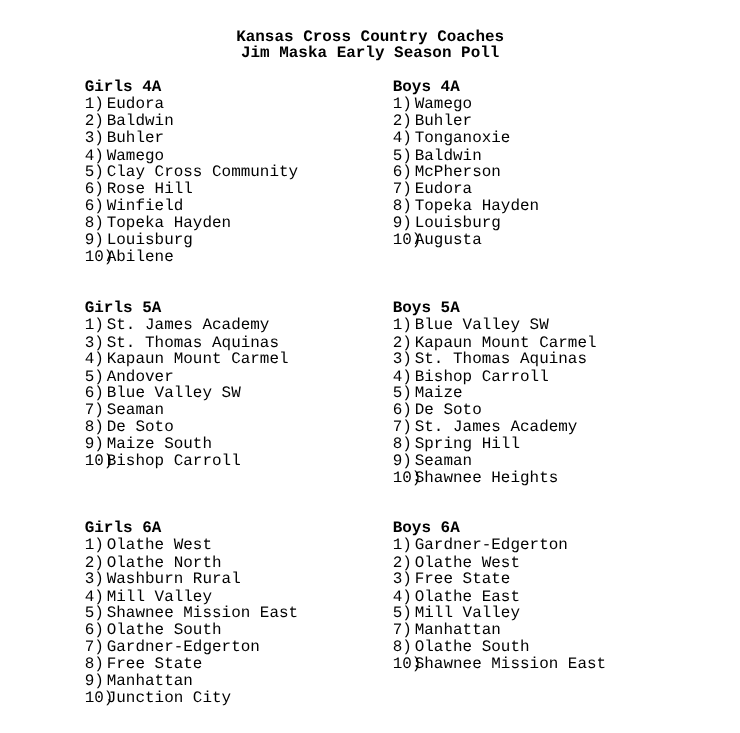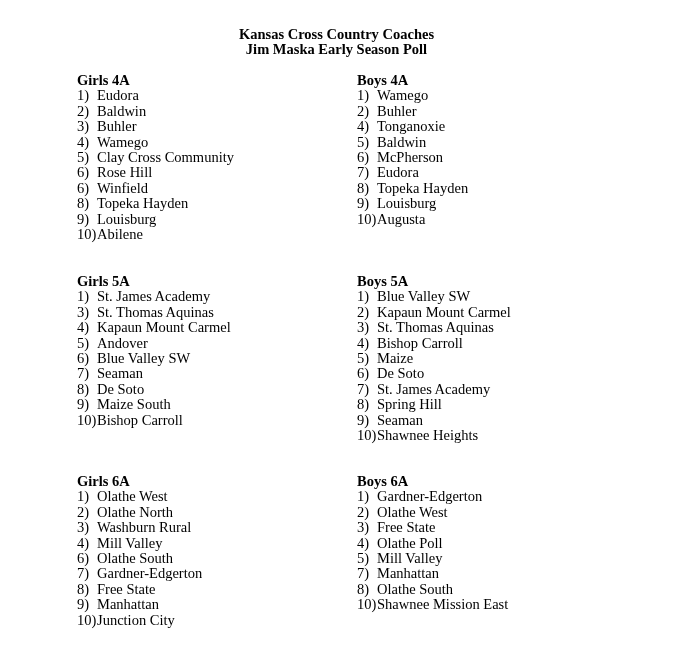--- a/index.html
+++ b/index.html
@@ -5,21 +5,21 @@
   html, body {
     margin: 0;
     padding: 0;
     background: #ffffff;
   }
   .page {
     position: relative;
     width: 673px;
     height: 666px;
     background: #ffffff;
-    font-family: Liberation Serif, serif;
+    font-family: Liberation Mono, monospace;
     font-size: 14.5px;
     line-height: 15.4px;
     color: #000000;
     overflow: hidden;
   }
   .title {
     position: absolute;
     top: 27px;
     left: 0;
     width: 100%;
@@ -120,35 +120,36 @@
       </div>
   </div>
 
   <div class="section pos-r3c1">
     <div class="heading">Girls 6A</div>
     <div class="items">
         <div class="row"><span class="num">1)</span><span class="team">Olathe West</span></div>
         <div class="row"><span class="num">2)</span><span class="team">Olathe North</span></div>
         <div class="row"><span class="num">3)</span><span class="team">Washburn Rural</span></div>
         <div class="row"><span class="num">4)</span><span class="team">Mill Valley</span></div>
+        <div class="row"><span class="num">5)</span><span class="team">Shawnee Mission East</span></div>
         <div class="row"><span class="num">6)</span><span class="team">Olathe South</span></div>
         <div class="row"><span class="num">7)</span><span class="team">Gardner-Edgerton</span></div>
         <div class="row"><span class="num">8)</span><span class="team">Free State</span></div>
         <div class="row"><span class="num">9)</span><span class="team">Manhattan</span></div>
         <div class="row"><span class="num">10)</span><span class="team">Junction City</span></div>
       </div>
   </div>
 
   <div class="section pos-r3c2">
     <div class="heading">Boys 6A</div>
     <div class="items">
         <div class="row"><span class="num">1)</span><span class="team">Gardner-Edgerton</span></div>
         <div class="row"><span class="num">2)</span><span class="team">Olathe West</span></div>
         <div class="row"><span class="num">3)</span><span class="team">Free State</span></div>
-        <div class="row"><span class="num">4)</span><span class="team">Olathe Poll</span></div>
+        <div class="row"><span class="num">4)</span><span class="team">Olathe East</span></div>
         <div class="row"><span class="num">5)</span><span class="team">Mill Valley</span></div>
         <div class="row"><span class="num">7)</span><span class="team">Manhattan</span></div>
         <div class="row"><span class="num">8)</span><span class="team">Olathe South</span></div>
         <div class="row"><span class="num">10)</span><span class="team">Shawnee Mission East</span></div>
       </div>
   </div>
 
 </div>
 
 </body></html>

